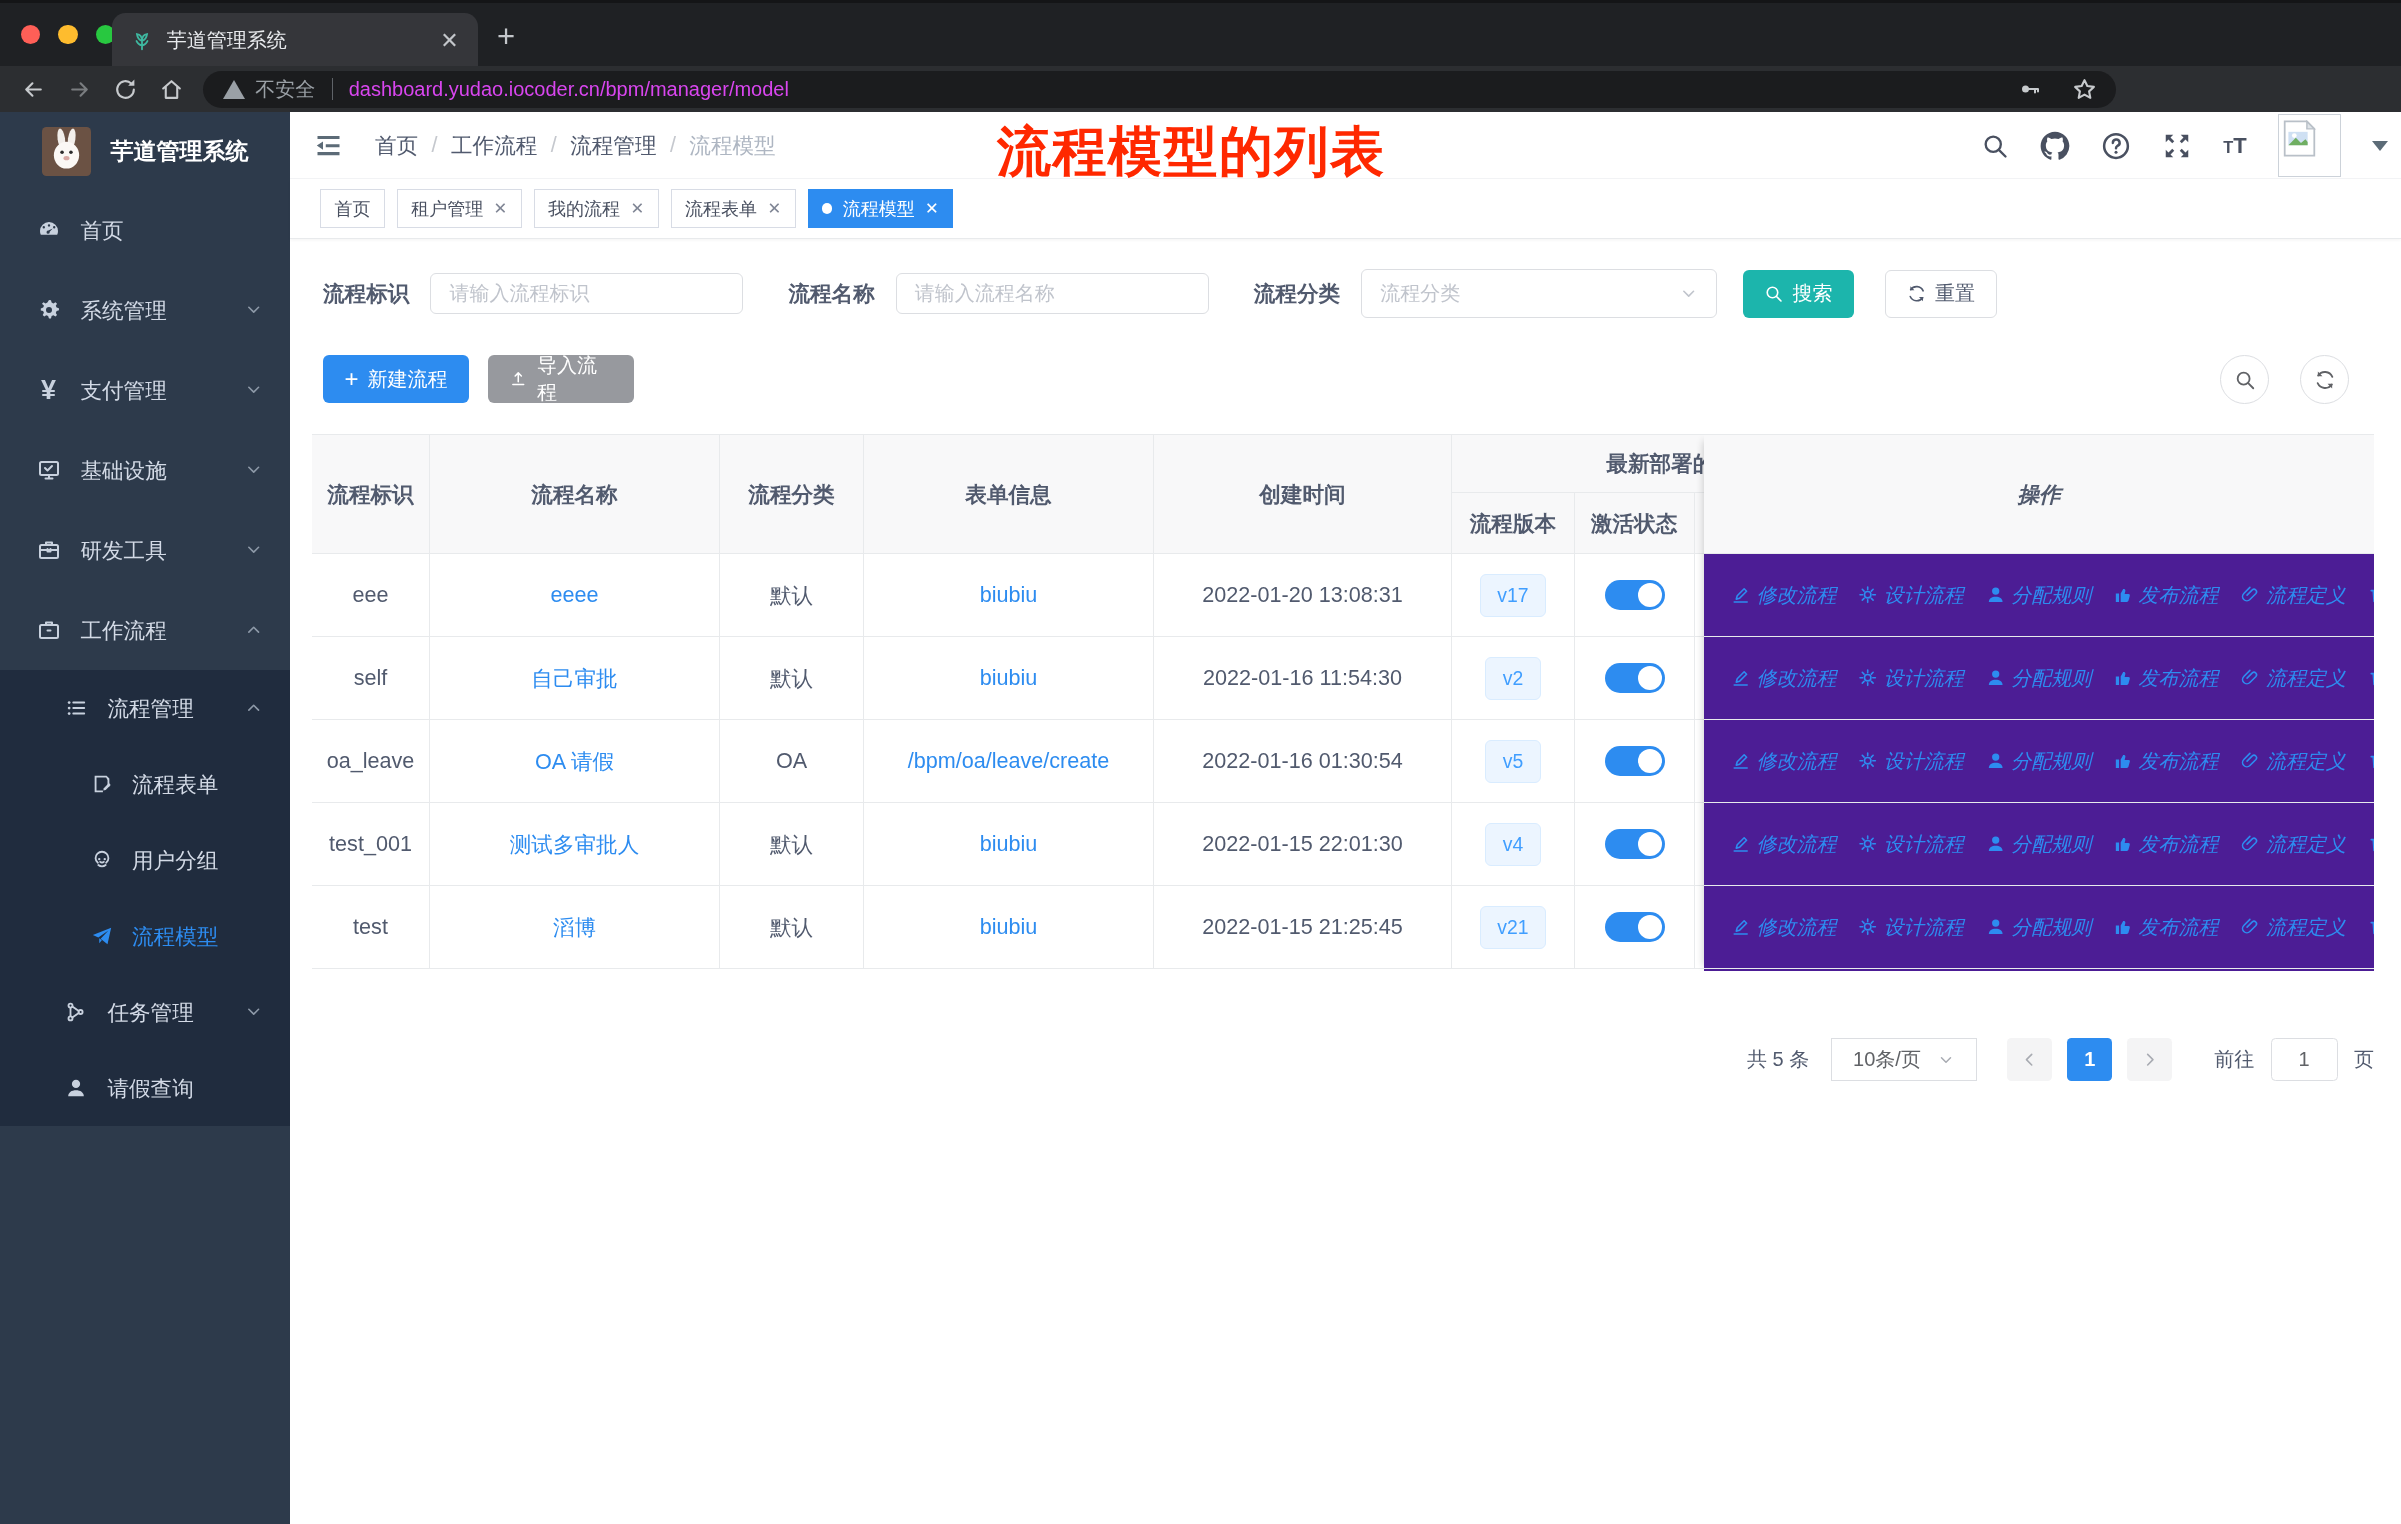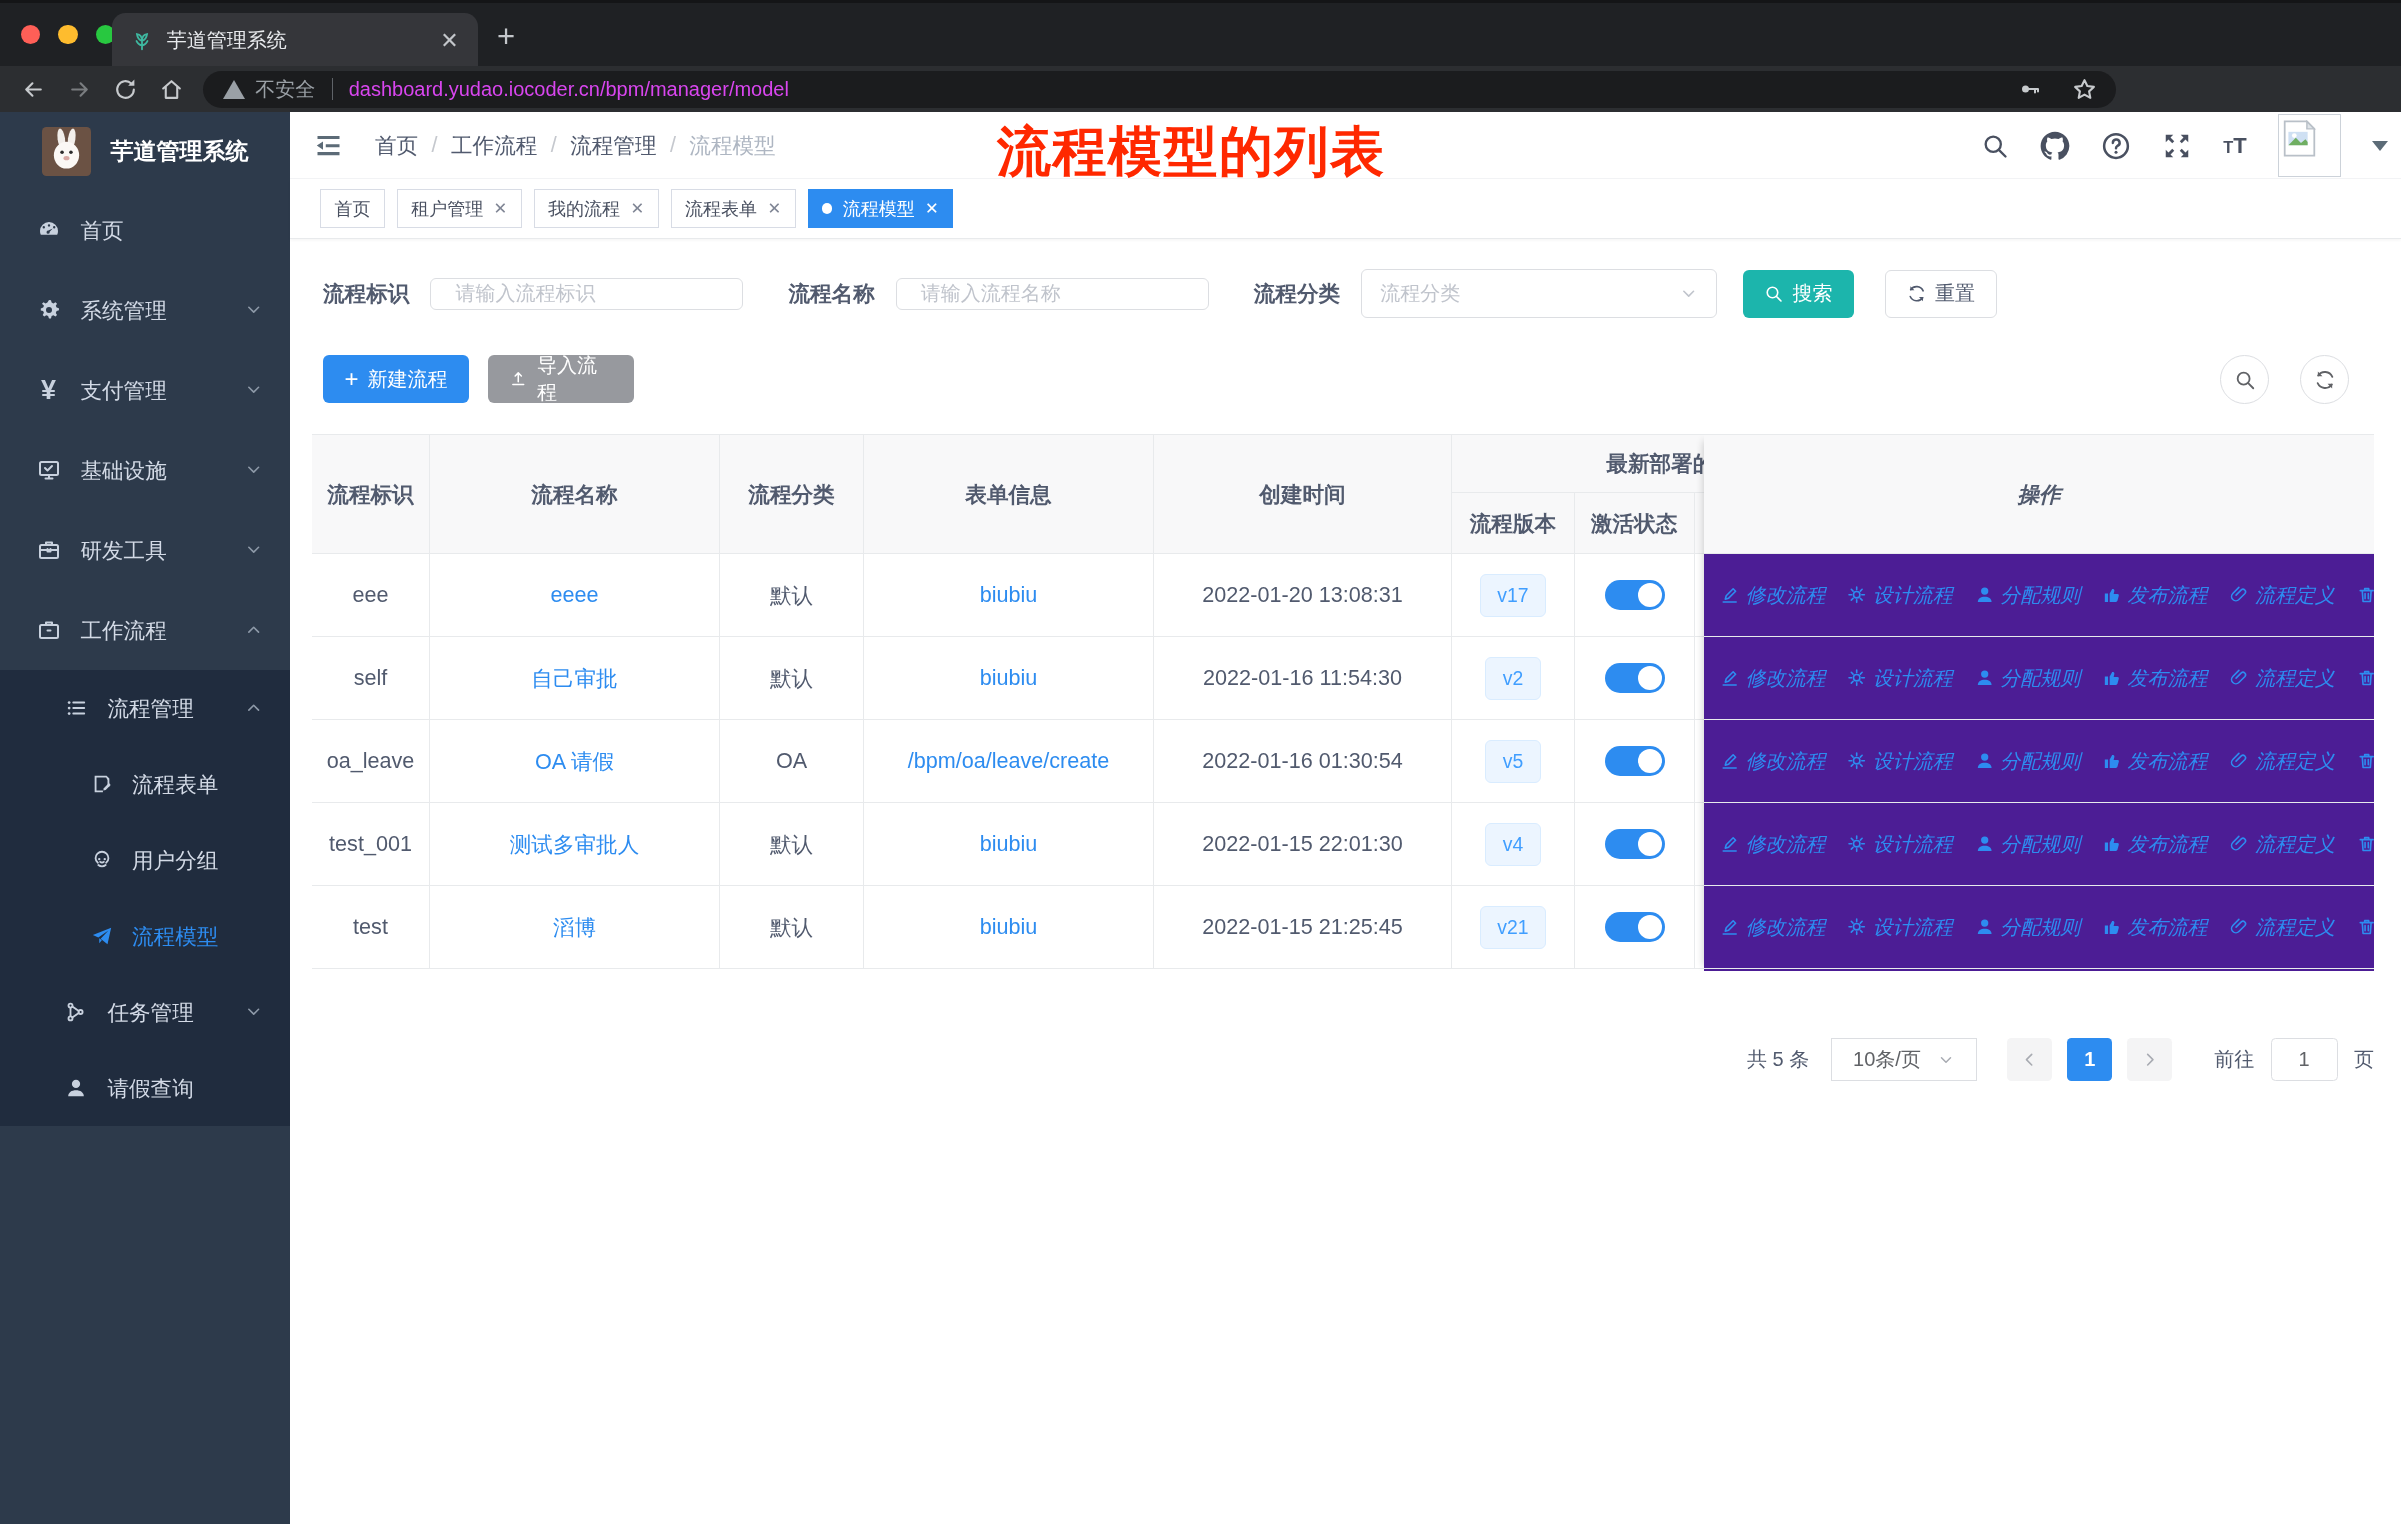--- a/index.html
+++ b/index.html
@@ -71,21 +71,21 @@
   .tag { height:39px; border:0.7px solid #d8dce5; background:#fff; color:#495060; font-size:18px; display:flex; align-items:center; padding:0 13.4px; gap:10.4px; }
   .tag .tclose { font-size:16.4px; color:#808695; }
   .tag.active { background:#2d8cf0; border-color:#2d8cf0; color:#fff; }
   .tag.active .tclose { color:#fff; }
   .tagdot { width:10.4px; height:10.4px; border-radius:50%; background:#fff; }
 
   
   .content { position:relative; }
   .filter { display:flex; align-items:center; margin:30px 0 0 33px; }
   .flabel { font-size:21.6px; font-weight:bold; color:#515a6e; margin-right:21px; }
-  .finput { width:313px; height:32px; border:1.5px solid #dcdee2; border-radius:6px; background:#fff; display:flex; align-items:center; padding:0 24px; color:#c0c4cc; font-size:20px; margin-right:45px; }
+  .finput { width:313px; height:41px; border:1.5px solid #dcdee2; border-radius:6px; background:#fff; display:flex; align-items:center; padding:0 18px; color:#c0c4cc; font-size:20px; margin-right:45px; }
   .fselect { width:356px; height:49px; border:1.5px solid #dcdee2; border-radius:6px; background:#fff; display:flex; align-items:center; padding:0 18px; color:#c0c4cc; font-size:20px; justify-content:space-between; margin-right:26px; }
   .btn { height:48px; border-radius:6px; font-size:20px; display:inline-flex; align-items:center; justify-content:center; gap:9px; padding:0 21px; }
   .btn-search { background:#1cb5ac; color:#fff; border:none; margin-right:31px; }
   .btn-reset { background:#fff; color:#515a6e; border:1.5px solid #dcdee2; }
   .toolbar2 { display:flex; align-items:center; margin:37px 0 0 33px; position:relative; }
   .btn-new { background:#2d8cf0; color:#fff; width:146px; }
   .btn-import { background:#97999e; color:#fff; width:146px; margin-left:19.4px; }
   .circle-btns { position:absolute; right:52px; top:0; display:flex; gap:31px; }
   .cbtn { width:49px; height:49px; border-radius:50%; border:1.5px solid #dcdee2; background:#fff; display:flex; align-items:center; justify-content:center; color:#606266; }
 
@@ -102,21 +102,21 @@
   .c1{width:118px;} .c2{width:290px;} .c3{width:144px;} .c4{width:290px;} .c5{width:298px;} .c6{width:123px;} .c7{width:120px;} .c8{width:261px; border-right:none;}
   .trow { display:flex; height:83px; background:#fff; }
   .td { border-right:0.7px solid #e8eaec; border-bottom:0.7px solid #e8eaec; display:flex; align-items:center; justify-content:center; font-size:21.6px; color:#515a6e; }
   .td.c8 { border-right:none; }
   .tlink { color:#2d8cf0; cursor:pointer; }
   .badge { background:#ecf5ff; border:0.7px solid #d9ecff; color:#409eff; font-size:19.4px; border-radius:6px; padding:9px 16.4px; }
   .switch { width:60px; height:30px; border-radius:15px; background:#2d8cf0; position:relative; }
   .switch .knob { position:absolute; right:3px; top:3px; width:24px; height:24px; border-radius:50%; background:#fff; }
   .opcol { position:absolute; left:1392px; top:0; width:670px; height:537px; background:#4c1d95; box-shadow:-7.4px 0 7.4px -6px rgba(0,0,0,.18);font-style:italic; }
   .op-head { height:119px; background:#f8f8f9; border-bottom:0.7px solid #e8eaec; display:flex; align-items:center; justify-content:center; font-size:21.6px; font-weight:bold; color:#515a6e; }
-  .op-row { height:83px; border-bottom:0.7px solid #e8eaec; display:flex; align-items:center; padding-left:16px; gap:22px; }
+  .op-row { height:83px; border-bottom:0.7px solid #e8eaec; display:flex; align-items:center; padding-left:27px; gap:22px; }
   .aclink { color:#2d8cf0; font-size:20px; display:inline-flex; align-items:center; gap:6px; cursor:pointer; white-space:nowrap; }
   .aclink .ic { width:19.4px; height:19.4px; }
 
   
   .pagination { display:flex; align-items:center; justify-content:flex-end; margin:67px 27px 0 0; gap:0; font-size:20px; color:#515a6e; }
   .pg-total { margin-right:22px; }
   .pg-size { width:146px; height:43px; border:1.5px solid #dcdee2; border-radius:0; display:flex; align-items:center; justify-content:center; gap:16.4px; color:#606266; margin-right:30px; }
   .pg-btn { width:45px; height:43px; background:#f4f4f5; border-radius:4.5px; display:flex; align-items:center; justify-content:center; color:#a8abb2; margin-right:15px; }
   .pg-cur { width:45px; height:43px; background:#2d8cf0; border-radius:4.5px; display:flex; align-items:center; justify-content:center; color:#fff; margin-right:15px; font-weight:bold; }
   .pg-goto { margin:0 16.4px 0 27px; }

